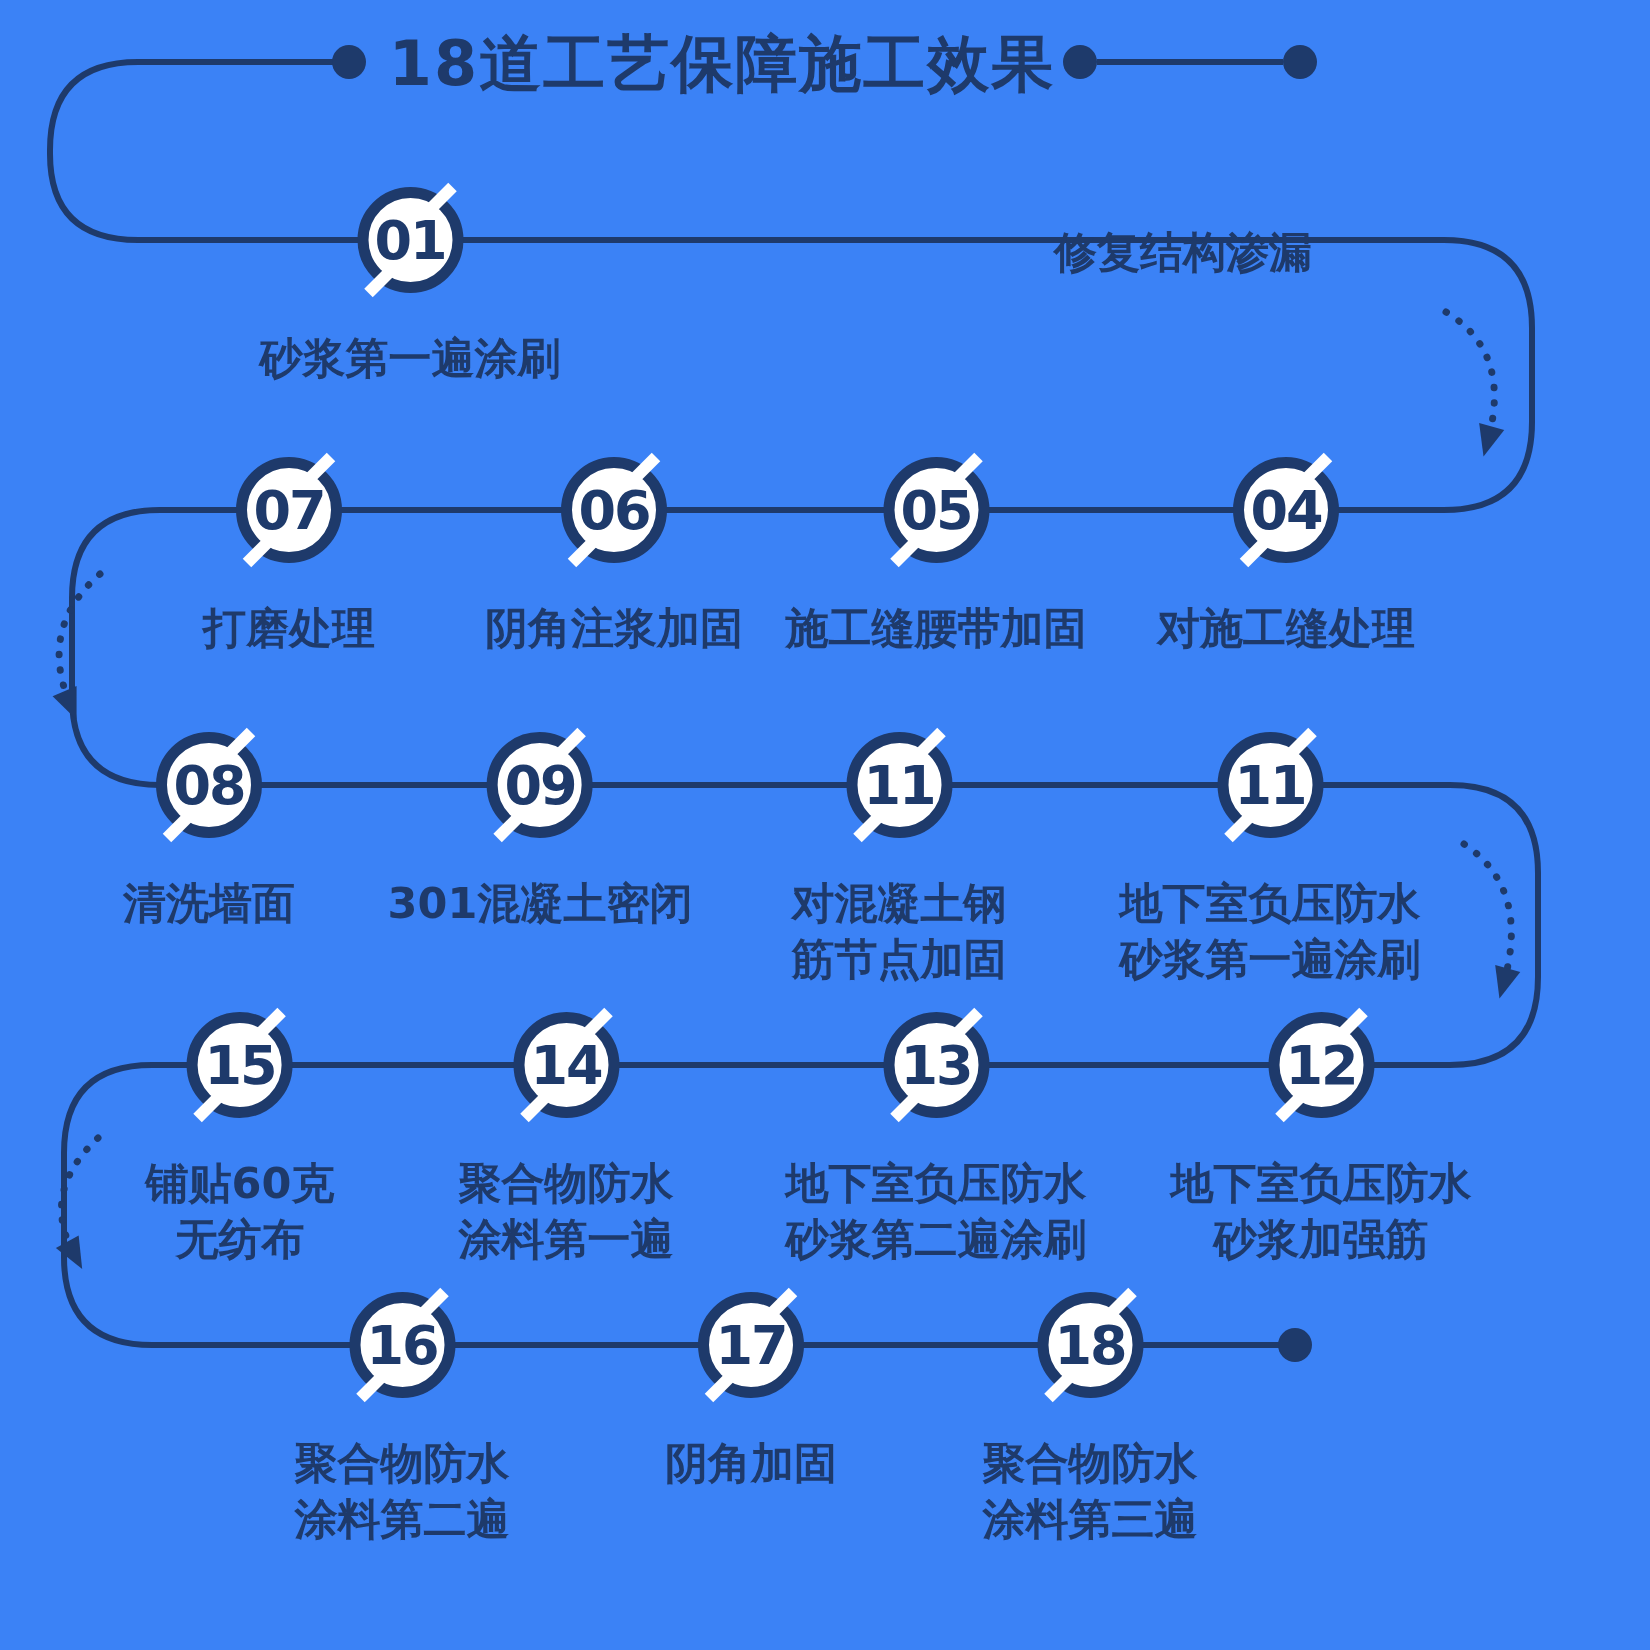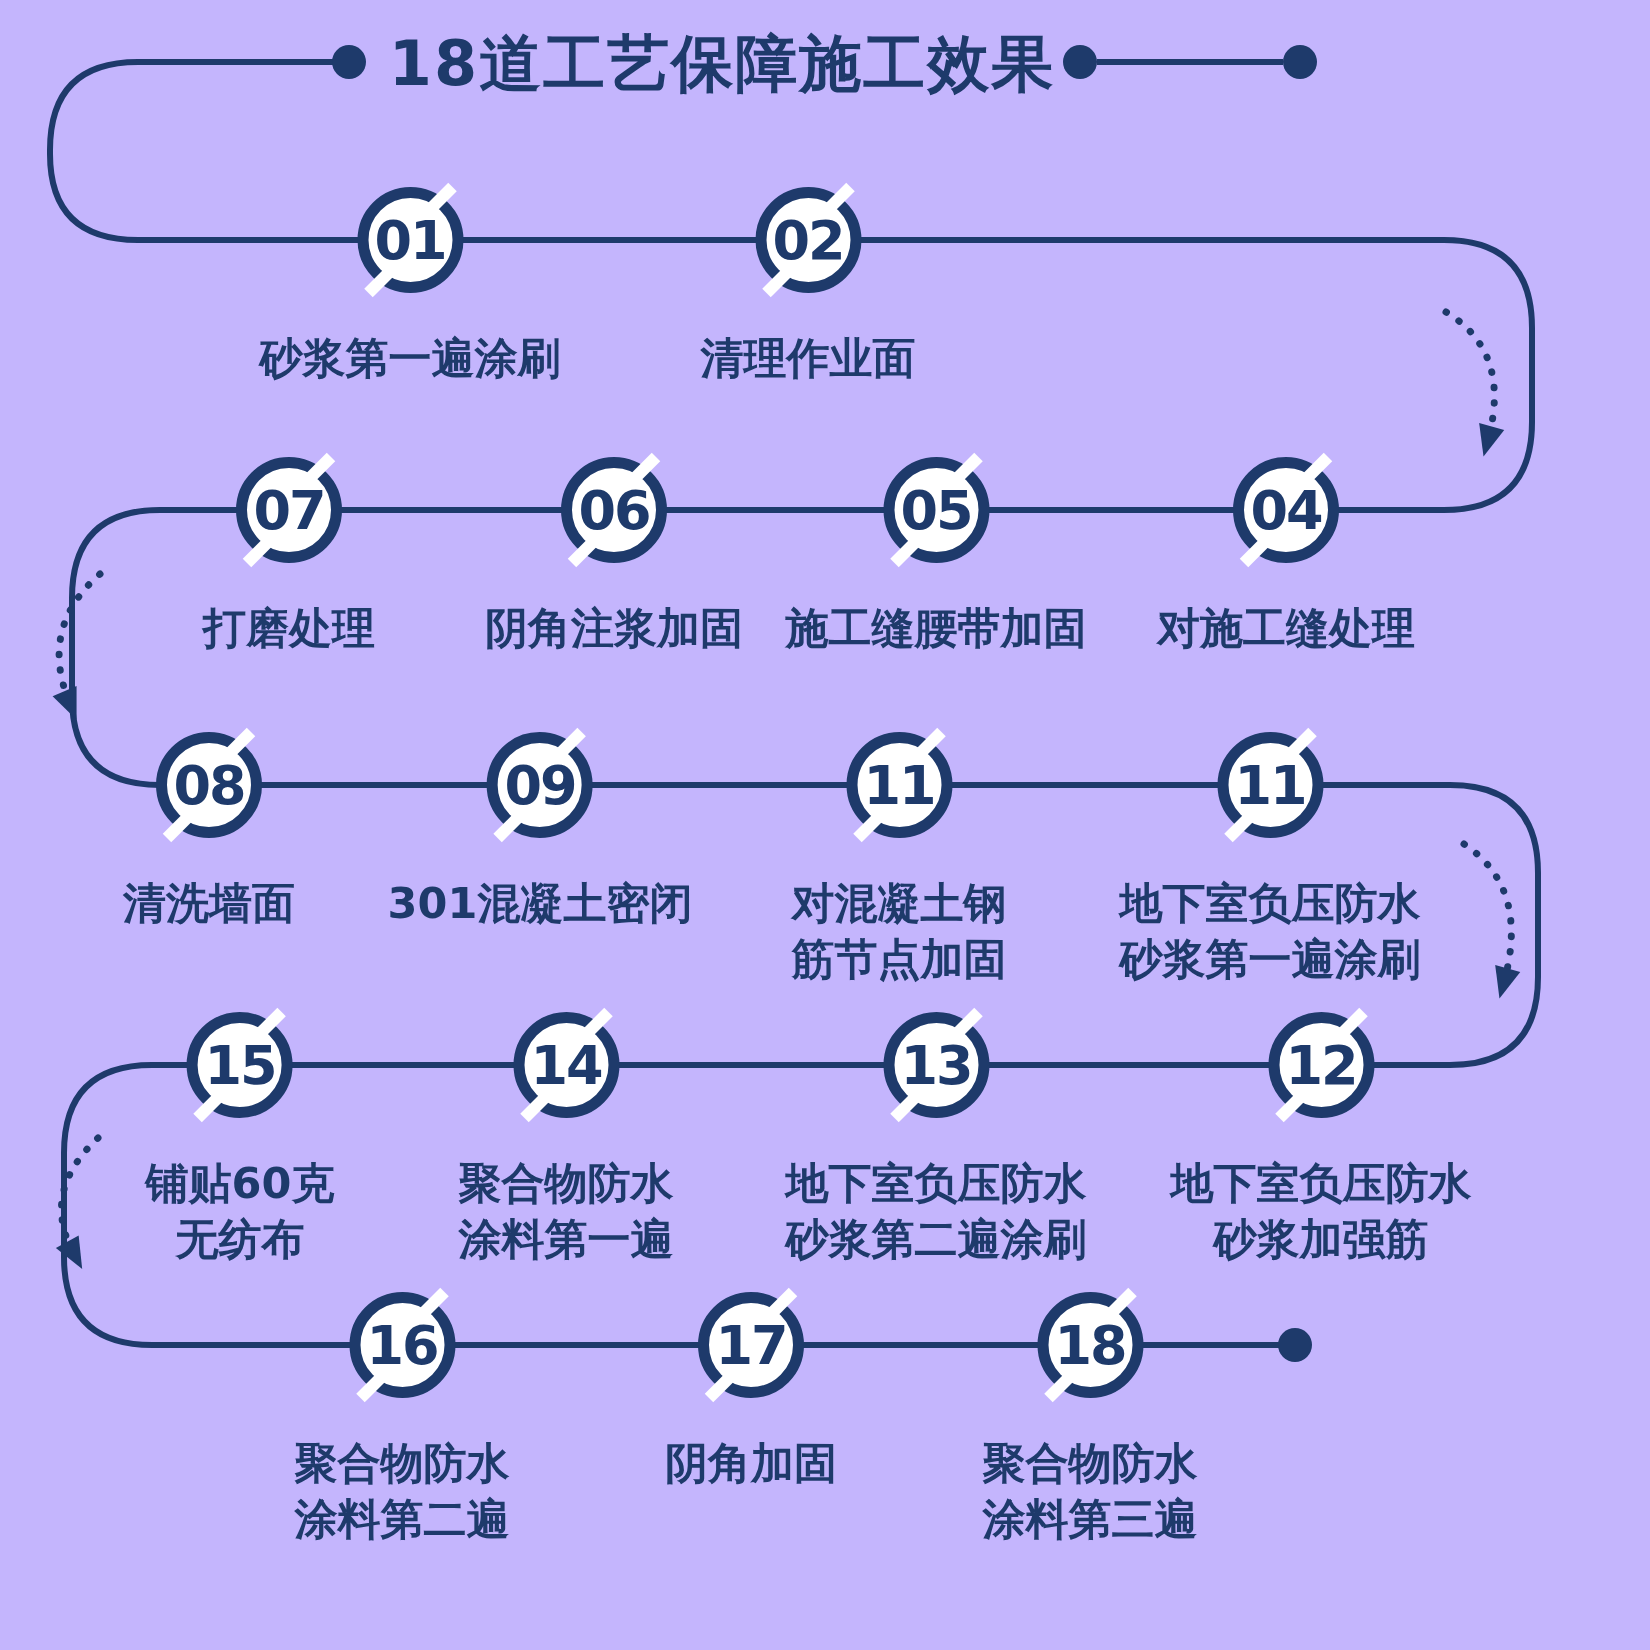--- a/index.html
+++ b/index.html
@@ -1,19 +1,19 @@
 <!DOCTYPE html>
 <html><head>
 <meta charset="utf-8">
 <style>
   html,body{margin:0;padding:0;background:#ffffff;}
   .canvas{
     position:relative;
     width:1650px;height:1650px;
-    background:#c4b5fd;
+    background:#3b82f6;
     font-family:"DejaVu Sans","Liberation Sans",sans-serif;
     overflow:hidden;
   }
   svg.bg{position:absolute;left:0;top:0;z-index:0;}
 
   .page-title{
     position:absolute;
     left:722px;top:22px;
     transform:translateX(-50%);
     font-size:62px;
@@ -103,27 +103,22 @@
   </svg>
 
   <div class="page-title">18道工艺保障施工效果</div>
 
   <div class="step" style="left:410px;top:187px">
     <div class="ring">
         <span class="num">01</span>
       </div>
     <div class="label">砂浆第一遍涂刷</div>
   </div>
-  <div class="step" style="left:808px;top:187px">
-    <div class="ring">
-        <span class="num">02</span>
-      </div>
-    <div class="label">清理作业面</div>
-  </div>
   <div class="step" style="left:1183px;top:187px">
+    <div class="label">修复结构渗漏</div>
   </div>
 
   <div class="step" style="left:289px;top:457px">
     <div class="ring">
         <span class="num">07</span>
       </div>
     <div class="label">打磨处理</div>
   </div>
   <div class="step" style="left:614px;top:457px">
     <div class="ring">

